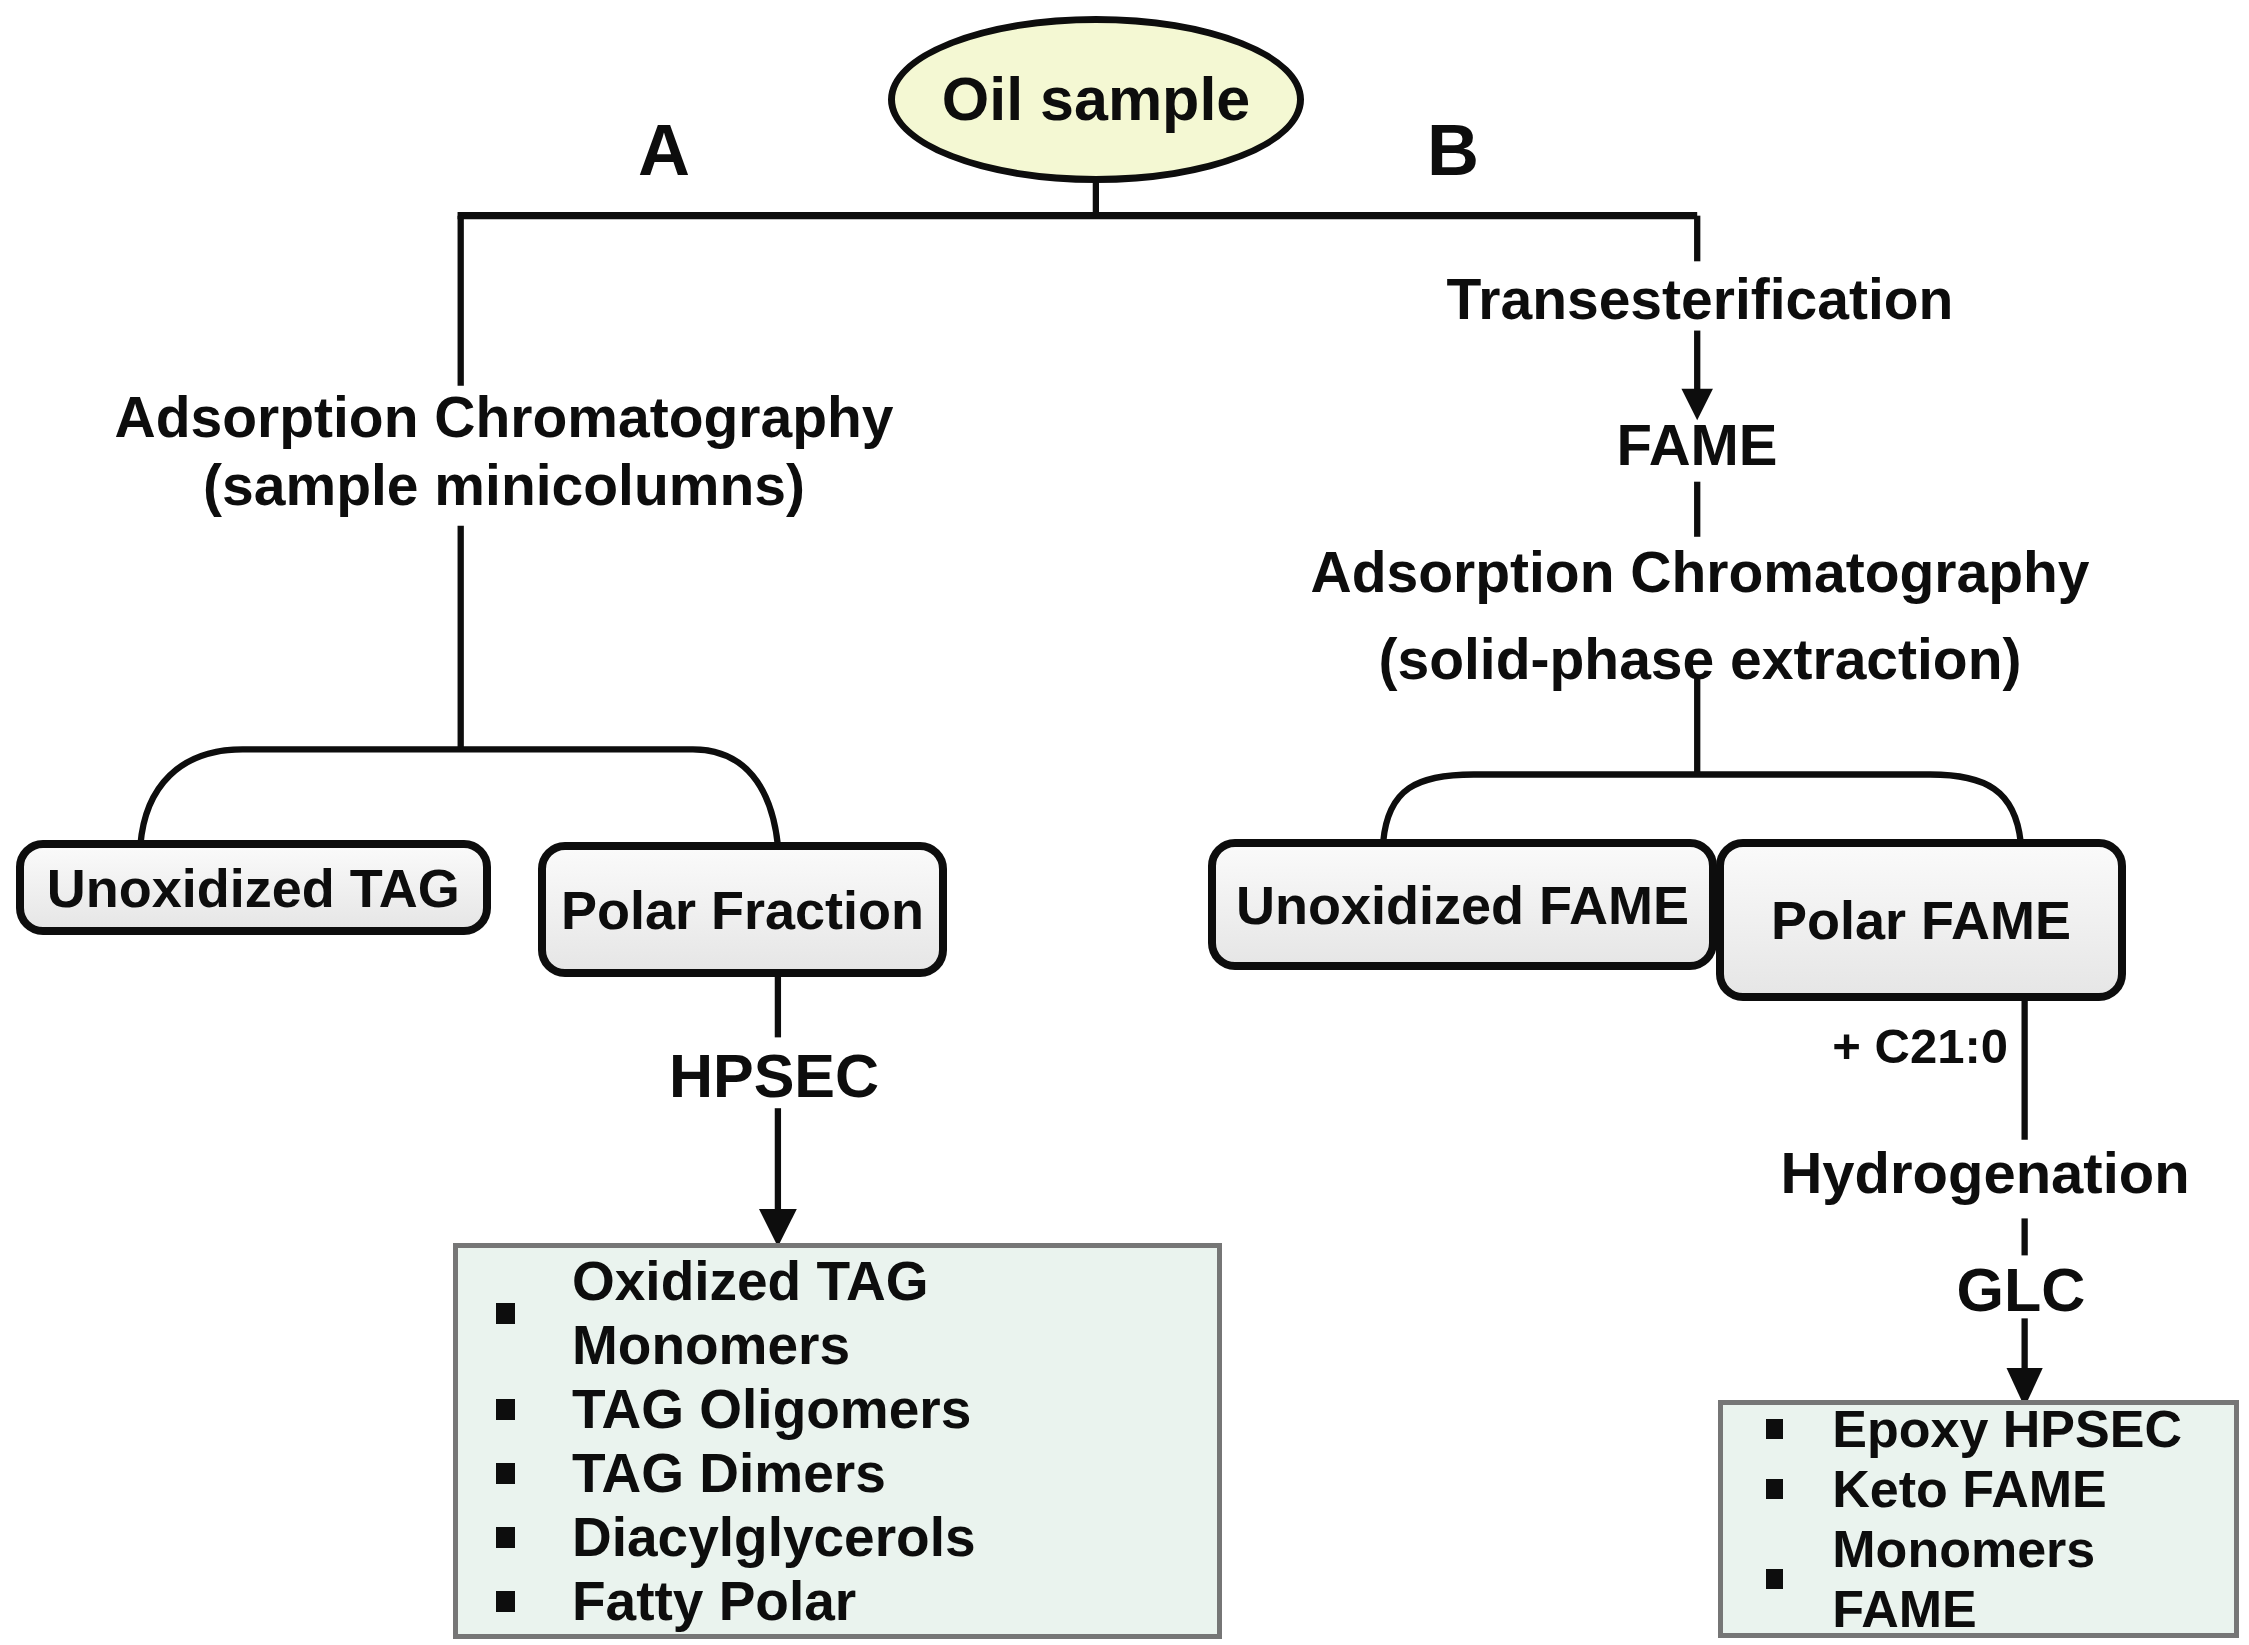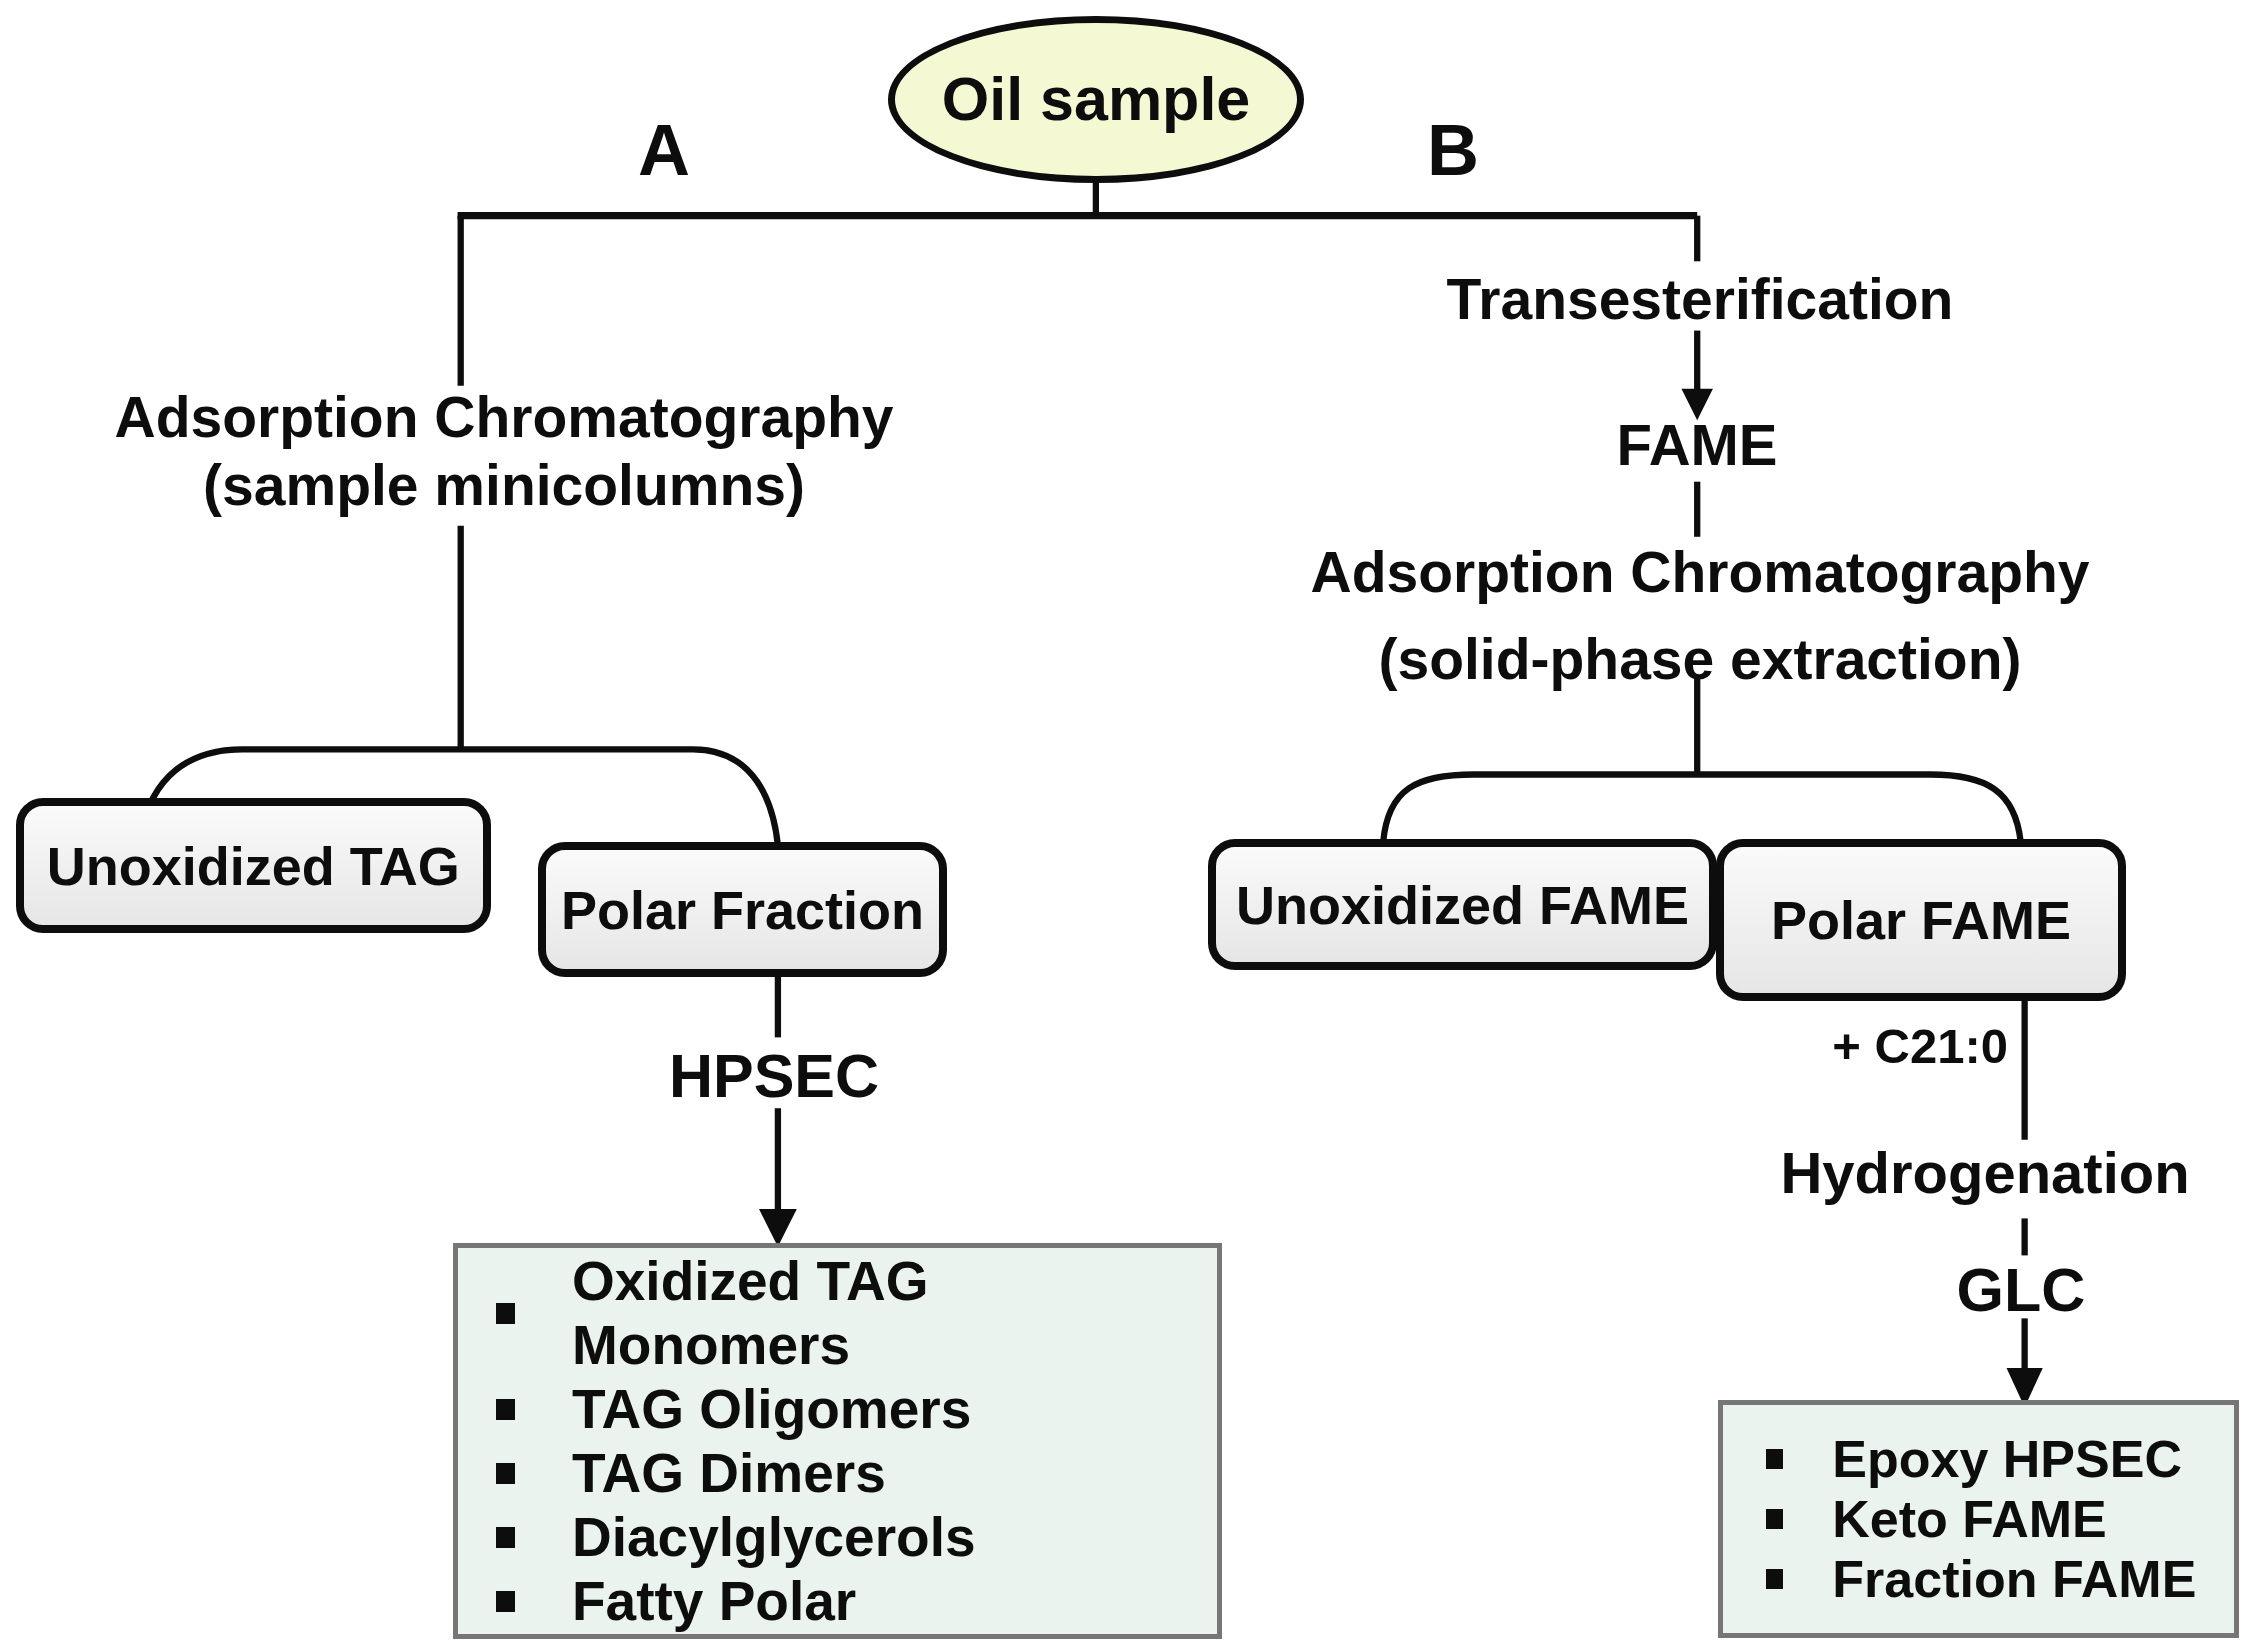--- a/index.html
+++ b/index.html
@@ -98,21 +98,21 @@
   <div class="root-ellipse">
     <span>Oil sample</span>
   </div>
 
   <div class="txt fs92" style="left:664px;top:112px;">A</div>
   <div class="txt fs92" style="left:1453px;top:112px;">B</div>
 
   <div class="txt fs72" style="left:504px;top:387px;">Adsorption Chromatography</div>
   <div class="txt fs72" style="left:504px;top:455px;">(sample minicolumns)</div>
 
-  <div class="node" style="left:15.7px;top:798px;width:475px;height:135px;justify-content:center;">
+  <div class="node" style="left:15.7px;top:840px;width:475px;height:95px;justify-content:center;">
     <span>Unoxidized TAG</span>
   </div>
   <div class="node" style="left:538px;top:842px;width:409px;height:135px;">
     <span>Polar Fraction</span>
   </div>
 
   <div class="txt fs78" style="left:774px;top:1044px;">HPSEC</div>
 
   <div class="resultbox left" style="left:453px;top:1243px;width:769px;height:396px;">
     <div class="li">
@@ -157,18 +157,18 @@
     <div class="li">
       <span class="bullet"></span>
       <span>Epoxy HPSEC</span>
     </div>
     <div class="li">
       <span class="bullet"></span>
       <span>Keto FAME</span>
     </div>
     <div class="li">
       <span class="bullet"></span>
-      <span>Fraction FAME</span>
+      <span>Monomers FAME</span>
     </div>
   </div>
 
 </div>
 
 
 </body></html>

